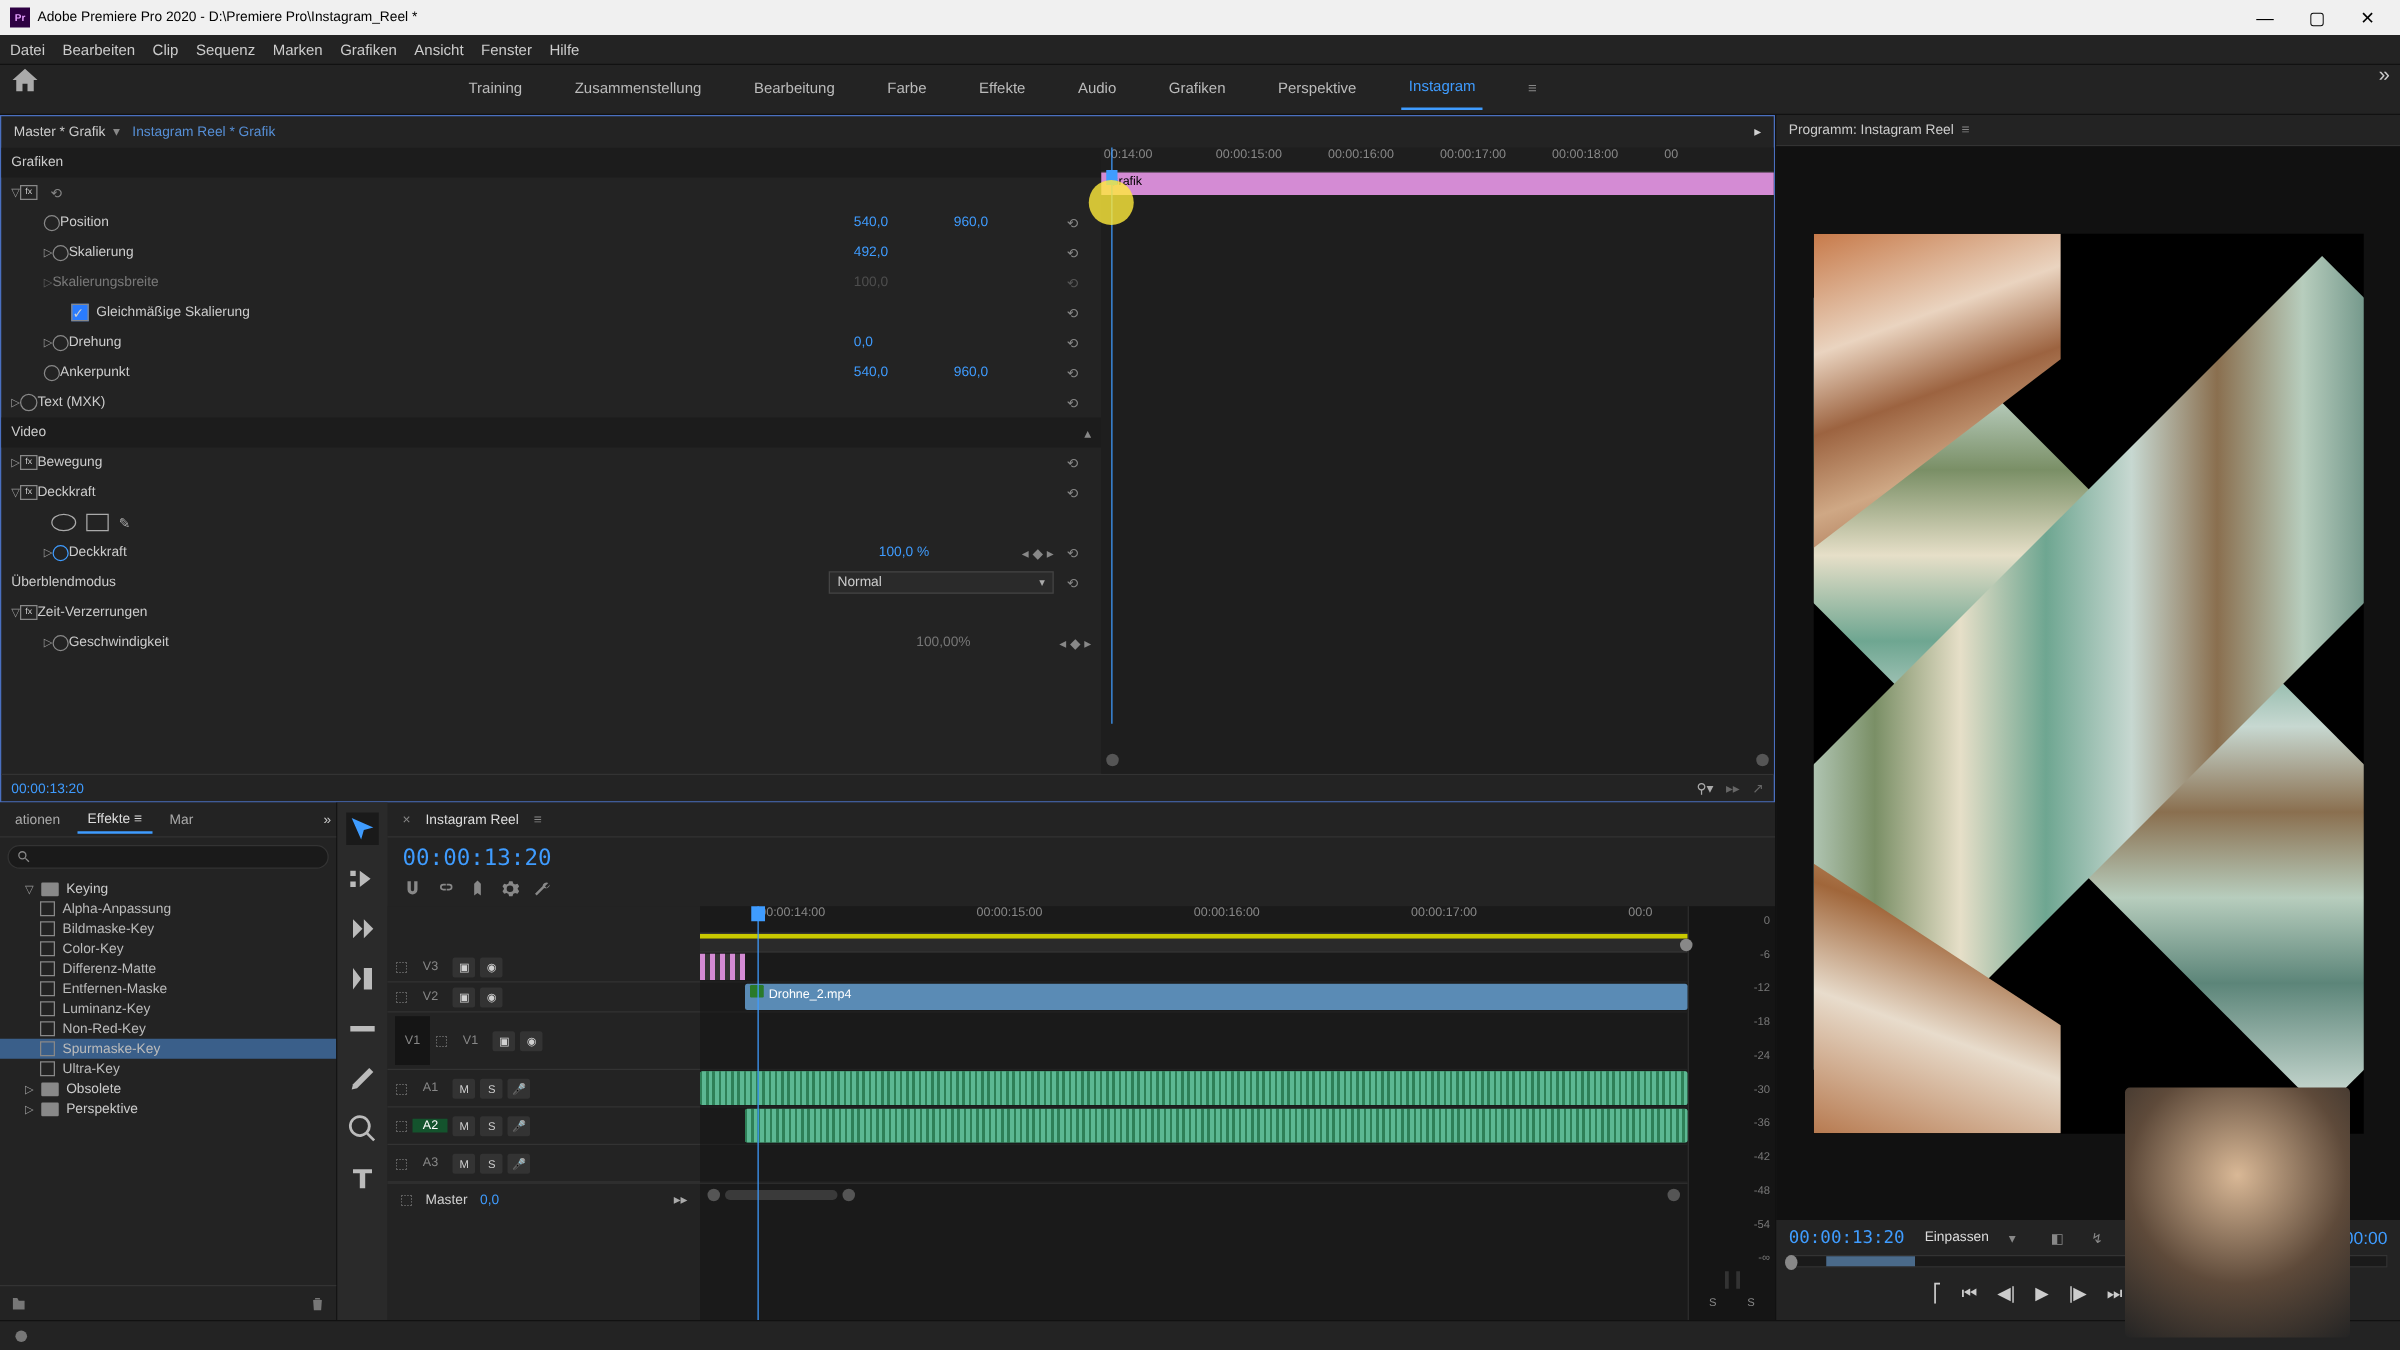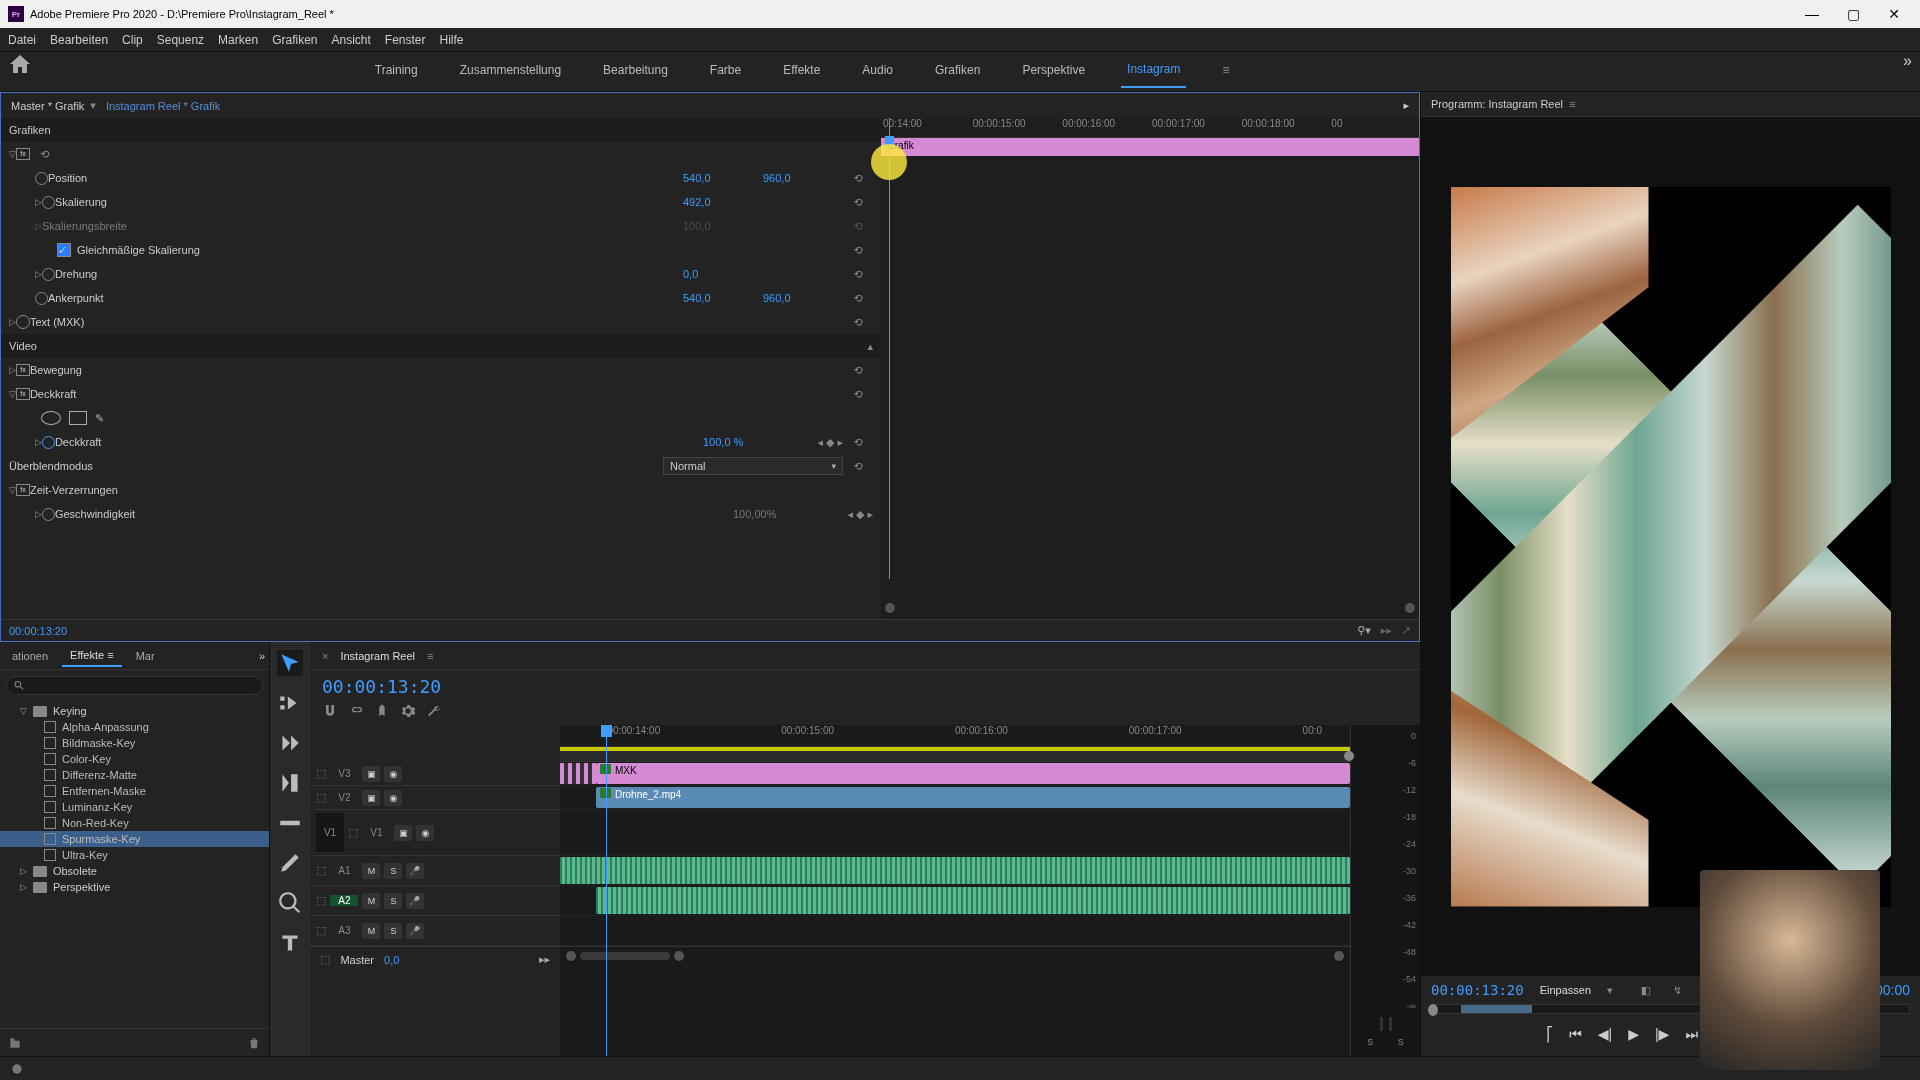--- a/index.html
+++ b/index.html
@@ -69,21 +69,21 @@
 .effects-panel { display:flex; flex-direction:column; height:100%;}
 .eff-tabs { display:flex; align-items:center; height:28px; border-bottom:1px solid #333; padding:0 4px; gap:6px;}
 .eff-tabs .tab { padding:4px 8px; color:#aaa; font-size:11px;}
 .eff-tabs .tab.active { color:#ddd; border-bottom:2px solid #3f9cff;}
 .eff-search { margin:6px; background:#1a1a1a; border:1px solid #333; border-radius:10px; padding:2px 6px; display:flex; align-items:center;}
 .eff-search svg{width:13px;height:13px;fill:#888;}
 .eff-search input { background:transparent; border:none; color:#ccc; outline:none; width:100%; font-size:11px; padding-left:4px;}
 .eff-tree { flex:1; overflow:auto; padding:2px 0;}
 .eff-item { display:flex; align-items:center; padding:2px 8px; gap:6px;}
 .eff-item.folder { color:#ccc;}
-.eff-item.leaf { color:#bbb; padding-left:44px;}
+.eff-item.leaf { color:#bbb; padding-left:32px;}
 .eff-item.sel { background:#3a5f8a;}
 .folder-icon { width:14px; height:11px; background:#888; border-radius:1px;}
 .preset-icon { width:12px; height:12px; border:1px solid #888;}
 .eff-footer{height:28px; border-top:1px solid #333; display:flex; align-items:center; padding:0 8px; gap:12px;}
 .eff-footer svg{width:14px;height:14px;fill:#777;}
 
 
 .timeline-panel { display:flex; height:100%;}
 .tl-tools { width:40px; background:#2a2a2a; display:flex; flex-direction:column; align-items:center; padding-top:8px; gap:14px;}
 .tl-tools .tool { width:26px; height:26px; display:flex; align-items:center; justify-content:center; fill:#bbb;}
@@ -633,21 +633,20 @@
               <span style="left:50%">00:00:16:00</span>
               <span style="left:72%">00:00:17:00</span>
               <span style="left:94%">00:0</span>
             </div>
             <div class="tl-yellowbar"></div>
             <div class="tl-scrubber">
                 <span class="handle"></span>
               </div>
             <div class="tl-track">
               <div class="segs"></div>
-              <div class="clip pink" style="left:36px;right:0"><span class="fxb"></span><span>MXK</span></div>
             </div>
             <div class="tl-track">
               <div class="clip blue" style="left:36px;right:0"><span class="fxb"></span><span>Drohne_2.mp4</span></div>
             </div>
             <div class="tl-track v1"></div>
             <div class="tl-track audio">
               <div class="clip green" style="left:0;right:0">
                   <div class="wave"></div>
                 </div>
             </div>

